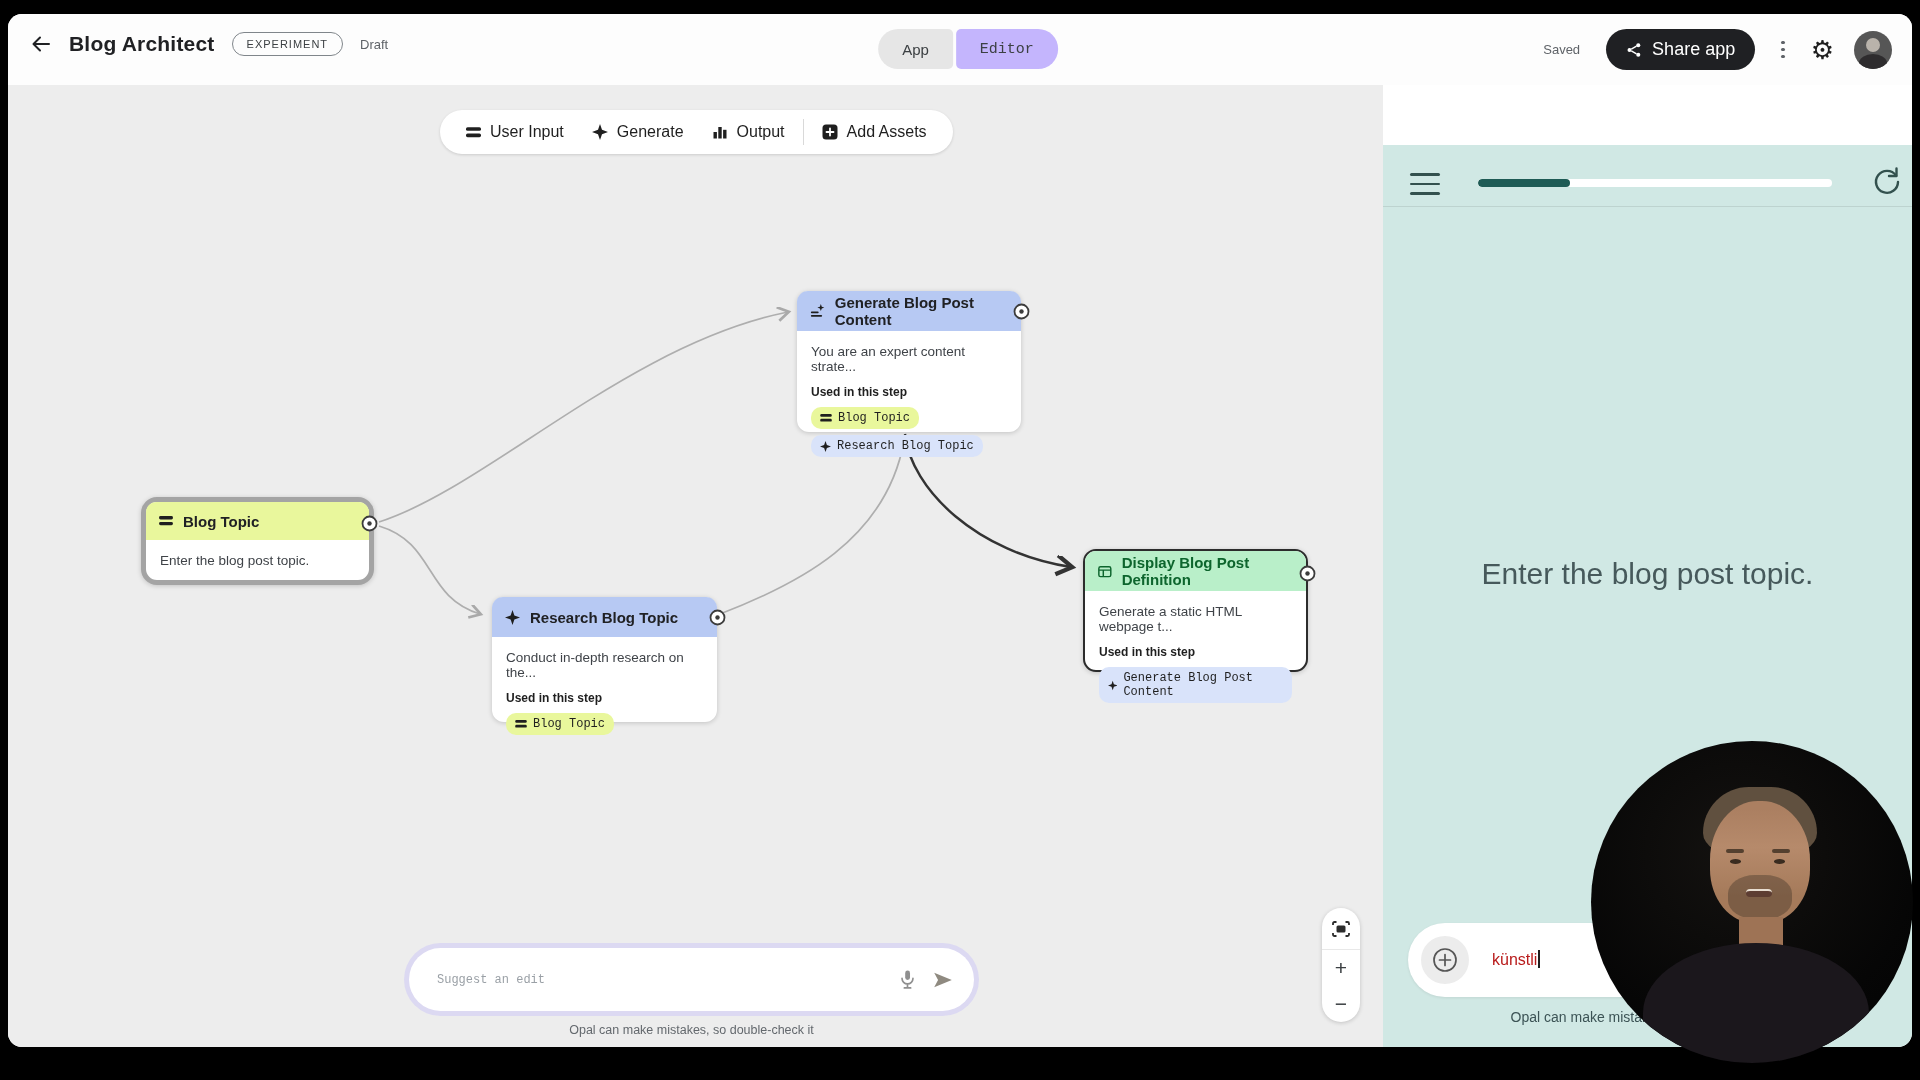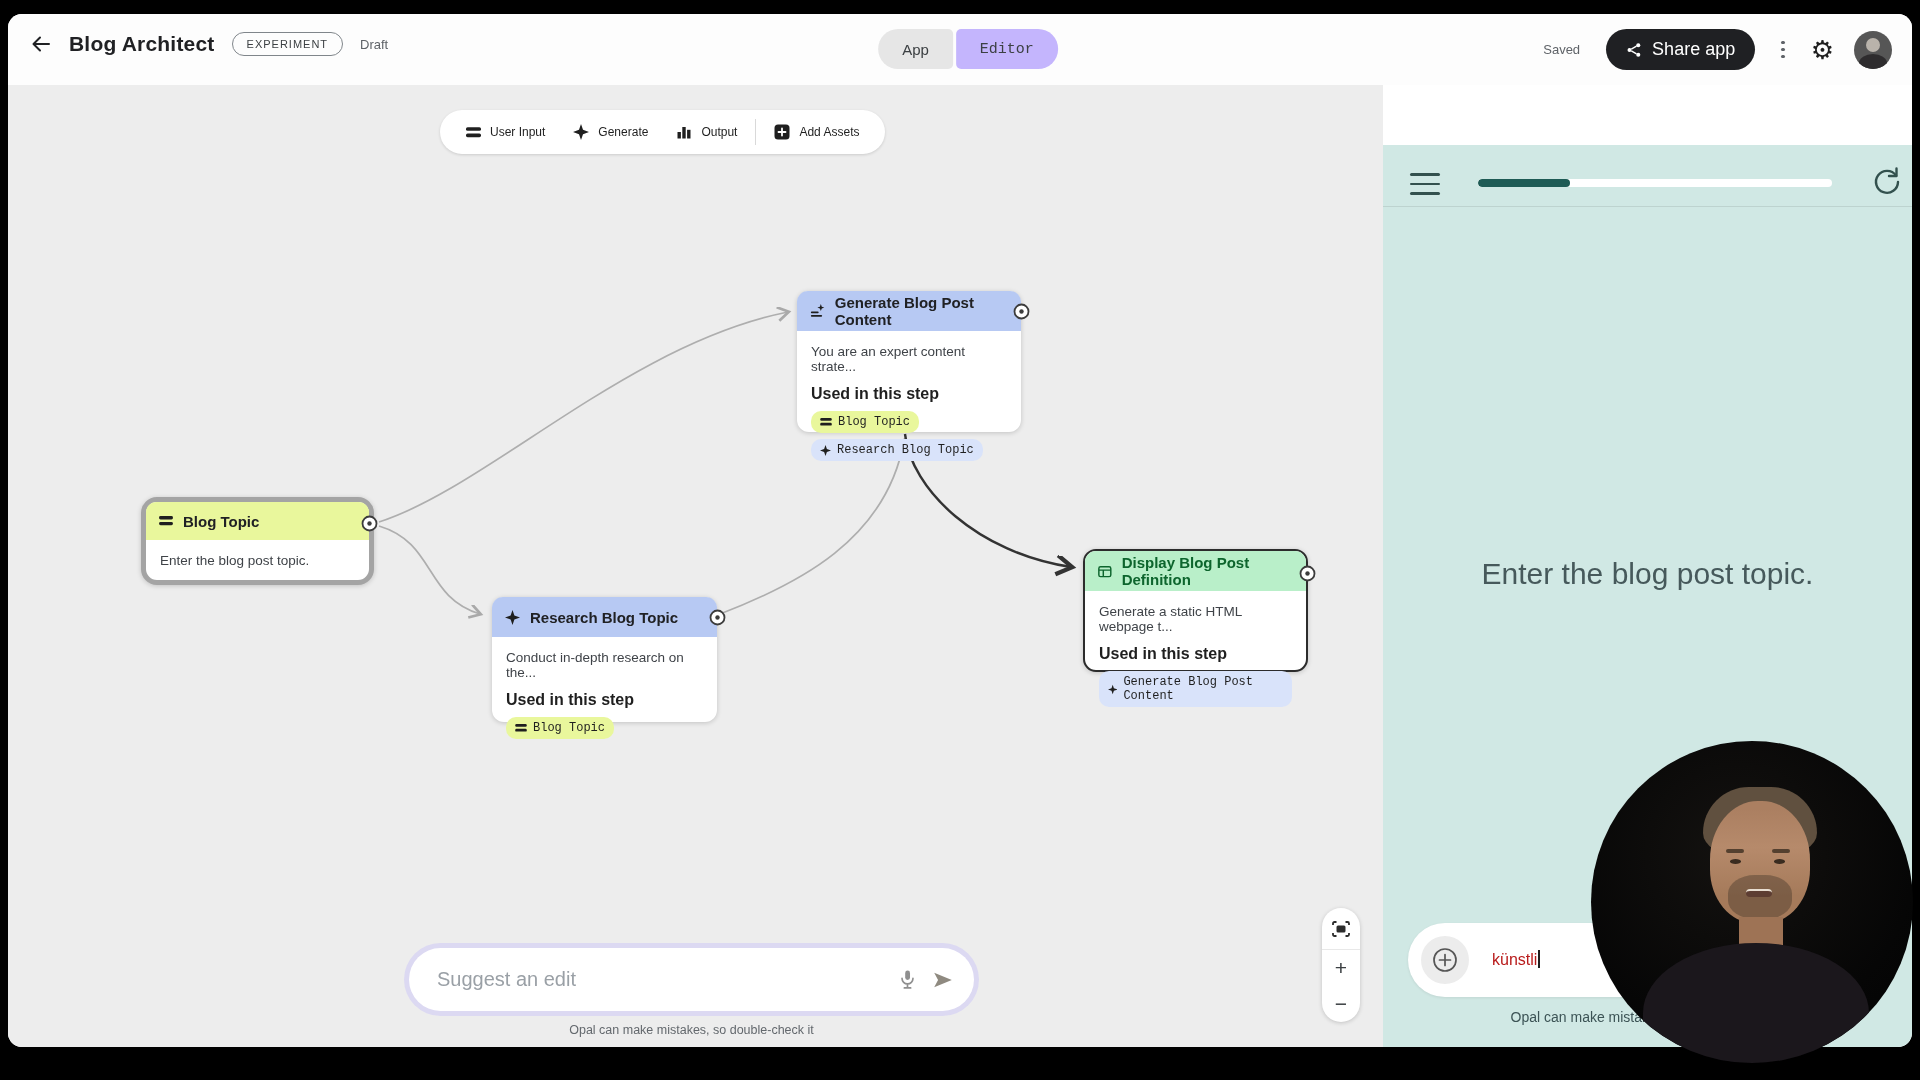--- a/index.html
+++ b/index.html
@@ -24,28 +24,28 @@
   .gear { font-family:"DejaVu Sans", sans-serif; font-size:26px; color:#1f1f1f; cursor:pointer; line-height:1; }
   .avatar { width:38px; height:38px; border-radius:50%; background:#565656; position:relative; overflow:hidden; cursor:pointer; }
   .avatar .av-head { position:absolute; left:12px; top:7px; width:14px; height:14px; border-radius:50%; background:#b9b3ab; }
   .avatar .av-body { position:absolute; left:5px; top:23px; width:28px; height:18px; border-radius:50% 50% 0 0; background:#2e2c2e; }
 
   
   .canvas { position:absolute; left:0; top:71px; width:1375px; height:962px; background:#ededed; }
   .edges { position:absolute; inset:0; pointer-events:none; }
 
   .fl-toolbar { position:absolute; left:432px; top:25px; height:44px; background:#fff; border-radius:22px; box-shadow:0 1px 3px rgba(0,0,0,.14); display:flex; align-items:center; padding:0 12px; z-index:3; }
-  .tb-item { display:flex; align-items:center; gap:9px; padding:0 14px; font-size:12px; font-weight:500; color:#1f1f1f; cursor:pointer; height:44px; }
+  .tb-item { display:flex; align-items:center; gap:9px; padding:0 14px; font-size:16px; font-weight:500; color:#1f1f1f; cursor:pointer; height:44px; }
   .tb-div { width:1px; height:26px; background:#d9d9d9; margin:0 4px; }
 
   .node { position:absolute; background:#fff; border-radius:12px; box-shadow:0 1px 5px rgba(0,0,0,.18); z-index:2; }
   .node-header { height:40px; display:flex; align-items:center; gap:10px; padding:0 13px; border-radius:11px 11px 0 0; font-size:15px; font-weight:600; color:#202124; }
   .node-body { padding:13px 14px 10px; }
   .desc { font-size:13.5px; color:#3f4348; }
-  .used { font-size:16px; font-weight:700; color:#1f1f1f; margin:11px 0 8px; }
+  .used { font-size:12px; font-weight:700; color:#1f1f1f; margin:11px 0 8px; }
   .chip-row { margin-bottom:6px; }
   .chip { display:inline-flex; align-items:center; gap:6px; padding:4px 9px; border-radius:10px; font-family:"Liberation Mono","DejaVu Sans Mono",monospace; font-size:12px; color:#1f1f1f; }
   .chip-lime { background:#e9f79c; }
   .chip-blue { background:#d9e3fa; }
   .port { position:absolute; right:-9px; }
 
   .n-blogtopic { left:133px; top:412px; width:233px; height:88px; border:5px solid #a4a4a4; border-radius:16px; }
   .n-blogtopic .node-header { height:38px; background:#e9f79c; border-radius:10px 10px 0 0; }
   .n-research { left:484px; top:512px; width:225px; height:125px; }
   .n-research .node-header { background:#b7c9f3; }
@@ -53,21 +53,21 @@
   .n-generate .node-header { background:#b7c9f3; }
   .n-display { left:1075px; top:464px; width:225px; height:123px; border:2px solid #2c2c2c; border-radius:13px; }
   .n-display .node-header { background:#b9efc9; color:#0d652d; }
 
   .zoomctl { position:absolute; left:1314px; top:823px; width:38px; height:114px; background:#fff; border-radius:19px; box-shadow:0 1px 4px rgba(0,0,0,.18); display:flex; flex-direction:column; align-items:center; z-index:3; }
   .zoomctl .fit { height:42px; display:flex; align-items:center; justify-content:center; width:100%; cursor:pointer; border-bottom:1px solid #e8e8e8; }
   .zbtn { height:36px; width:100%; display:flex; align-items:center; justify-content:center; font-size:21px; color:#3c4043; cursor:pointer; }
 
   .suggest-wrap { position:absolute; left:396px; top:858px; width:575px; height:73px; background:#dcd9f2; border-radius:37px; padding:5px; z-index:3; }
   .suggest { width:100%; height:100%; background:#fff; border-radius:32px; display:flex; align-items:center; padding:0 20px 0 28px; gap:14px; }
-  .suggest input { flex:1; border:none; outline:none; font-size:20px; color:#202124; font-family:Liberation Sans, sans-serif; background:transparent; }
+  .suggest input { flex:1; border:none; outline:none; font-size:12px; color:#202124; font-family:Liberation Mono, monospace; background:transparent; }
   .suggest input::placeholder { color:#9aa0a6; }
   .canvas-disc { position:absolute; left:396px; top:938px; width:575px; text-align:center; font-size:12.5px; color:#63686d; }
 
   
   .panel { position:absolute; left:1375px; top:71px; width:529px; height:962px; }
   .tabbar { position:absolute; left:0; top:0; width:100%; height:60px; background:#dbdbdb; display:flex; align-items:center; justify-content:center; gap:14px; }
   .tab { font-size:15px; color:#3f4246; padding:9px 18px; border-radius:20px; cursor:pointer; }
   .tab.active { background:#f7f7f7; }
   .teal { position:absolute; left:0; top:60px; width:100%; height:902px; background:#d0e8e4; border-radius:0 0 13px 0; }
   .hamburger { position:absolute; left:27px; top:28px; display:flex; flex-direction:column; gap:7px; cursor:pointer; }

